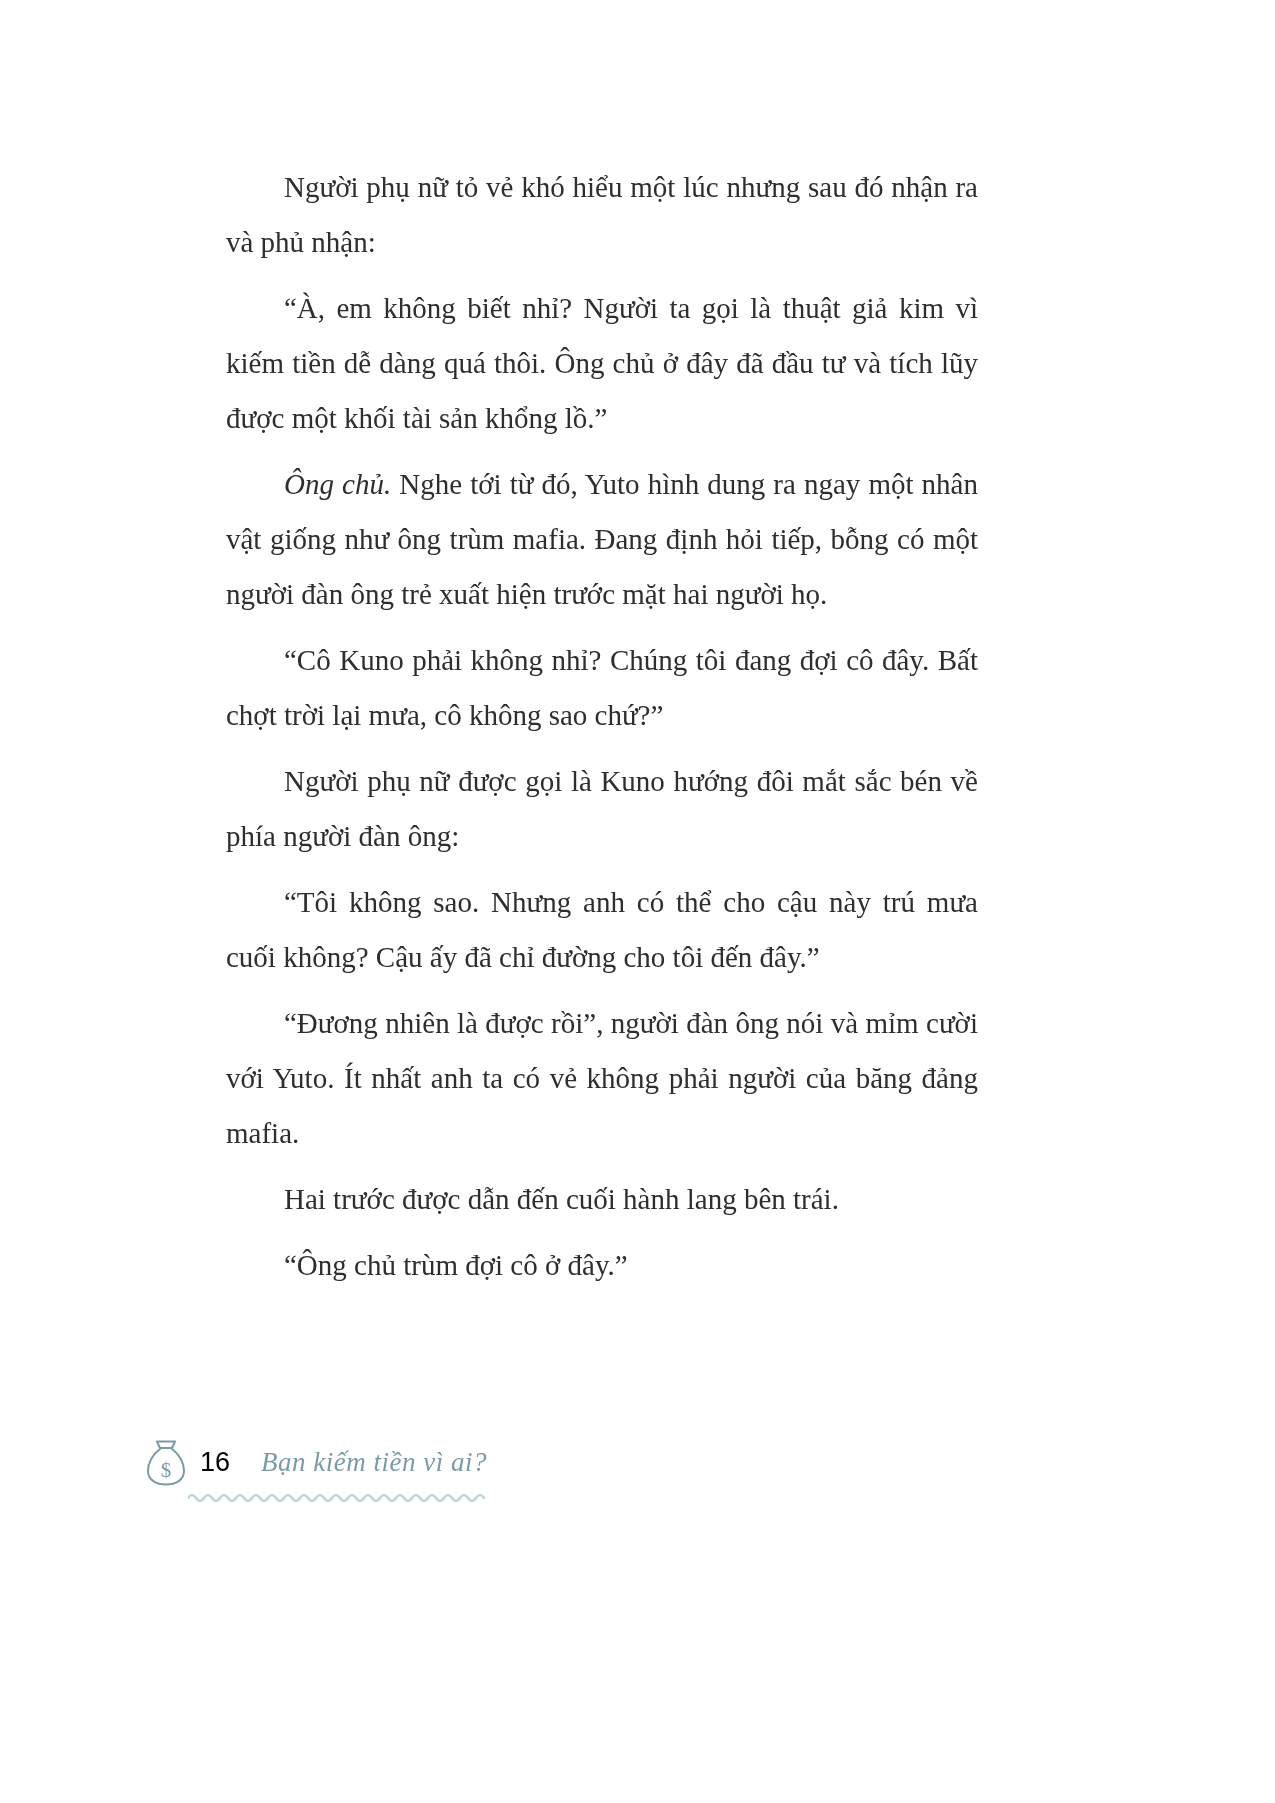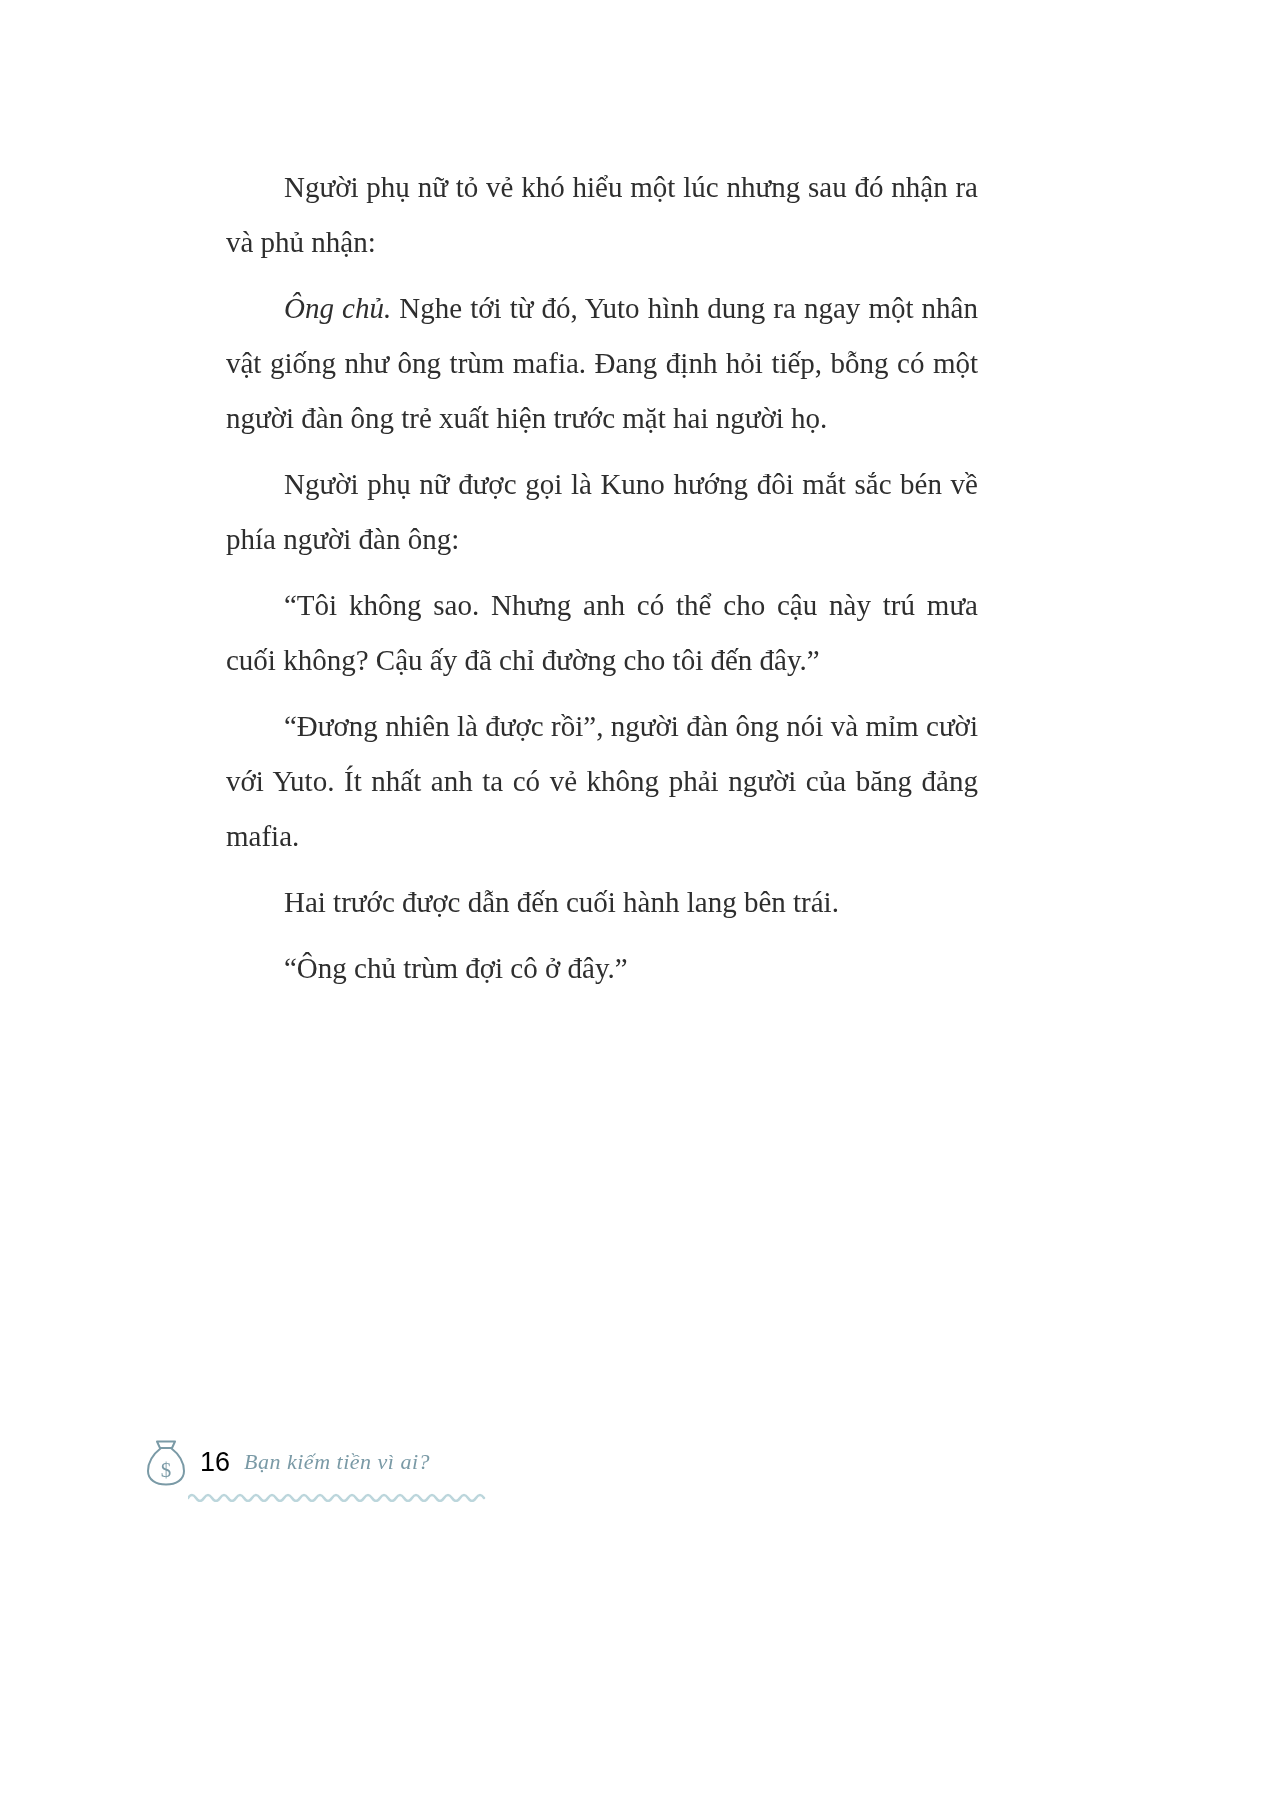--- a/index.html
+++ b/index.html
@@ -50,37 +50,40 @@
     height: 48px;
   }
   .footer-pagenum {
     font-family: "Liberation Sans", sans-serif;
     font-size: 27px;
     color: #000000;
   }
   .footer-title {
     font-family: "Liberation Serif", "DejaVu Serif", serif;
     font-style: italic;
-    font-size: 22px;
+    font-size: 27px;
     color: #7a9aa6;
     letter-spacing: 0.5px;
+    margin-left: 17px;
   }
   .footer-wave {
     display: block;
     margin: 4px 0 0 42px;
   }
 </style>
 </head>
 <body>
 
 <div class="page">
 
   <main class="text-block">
     <p><span class="lead"></span><span>Người phụ nữ tỏ vẻ khó hiểu một lúc nhưng sau đó nhận ra và phủ nhận:</span></p>
+    <p><span class="lead"></span><span>“À, em không biết nhỉ? Người ta gọi là thuật giả kim vì kiếm tiền dễ dàng quá thôi. Ông chủ ở đây đã đầu tư và tích lũy được một khối tài sản khổng lồ.”</span></p>
     <p><span class="lead">Ông chủ.</span><span> Nghe tới từ đó, Yuto hình dung ra ngay một nhân vật giống như ông trùm mafia. Đang định hỏi tiếp, bỗng có một người đàn ông trẻ xuất hiện trước mặt hai người họ.</span></p>
+    <p><span class="lead"></span><span>“Cô Kuno phải không nhỉ? Chúng tôi đang đợi cô đây. Bất chợt trời lại mưa, cô không sao chứ?”</span></p>
     <p><span class="lead"></span><span>Người phụ nữ được gọi là Kuno hướng đôi mắt sắc bén về phía người đàn ông:</span></p>
     <p><span class="lead"></span><span>“Tôi không sao. Nhưng anh có thể cho cậu này trú mưa cuối không? Cậu ấy đã chỉ đường cho tôi đến đây.”</span></p>
     <p><span class="lead"></span><span>“Đương nhiên là được rồi”, người đàn ông nói và mỉm cười với Yuto. Ít nhất anh ta có vẻ không phải người của băng đảng mafia.</span></p>
     <p><span class="lead"></span><span>Hai trước được dẫn đến cuối hành lang bên trái.</span></p>
     <p><span class="lead"></span><span>“Ông chủ trùm đợi cô ở đây.”</span></p>
   </main>
 
   <footer class="page-footer">
     <div class="footer-row">
       <span class="footer-icon">

